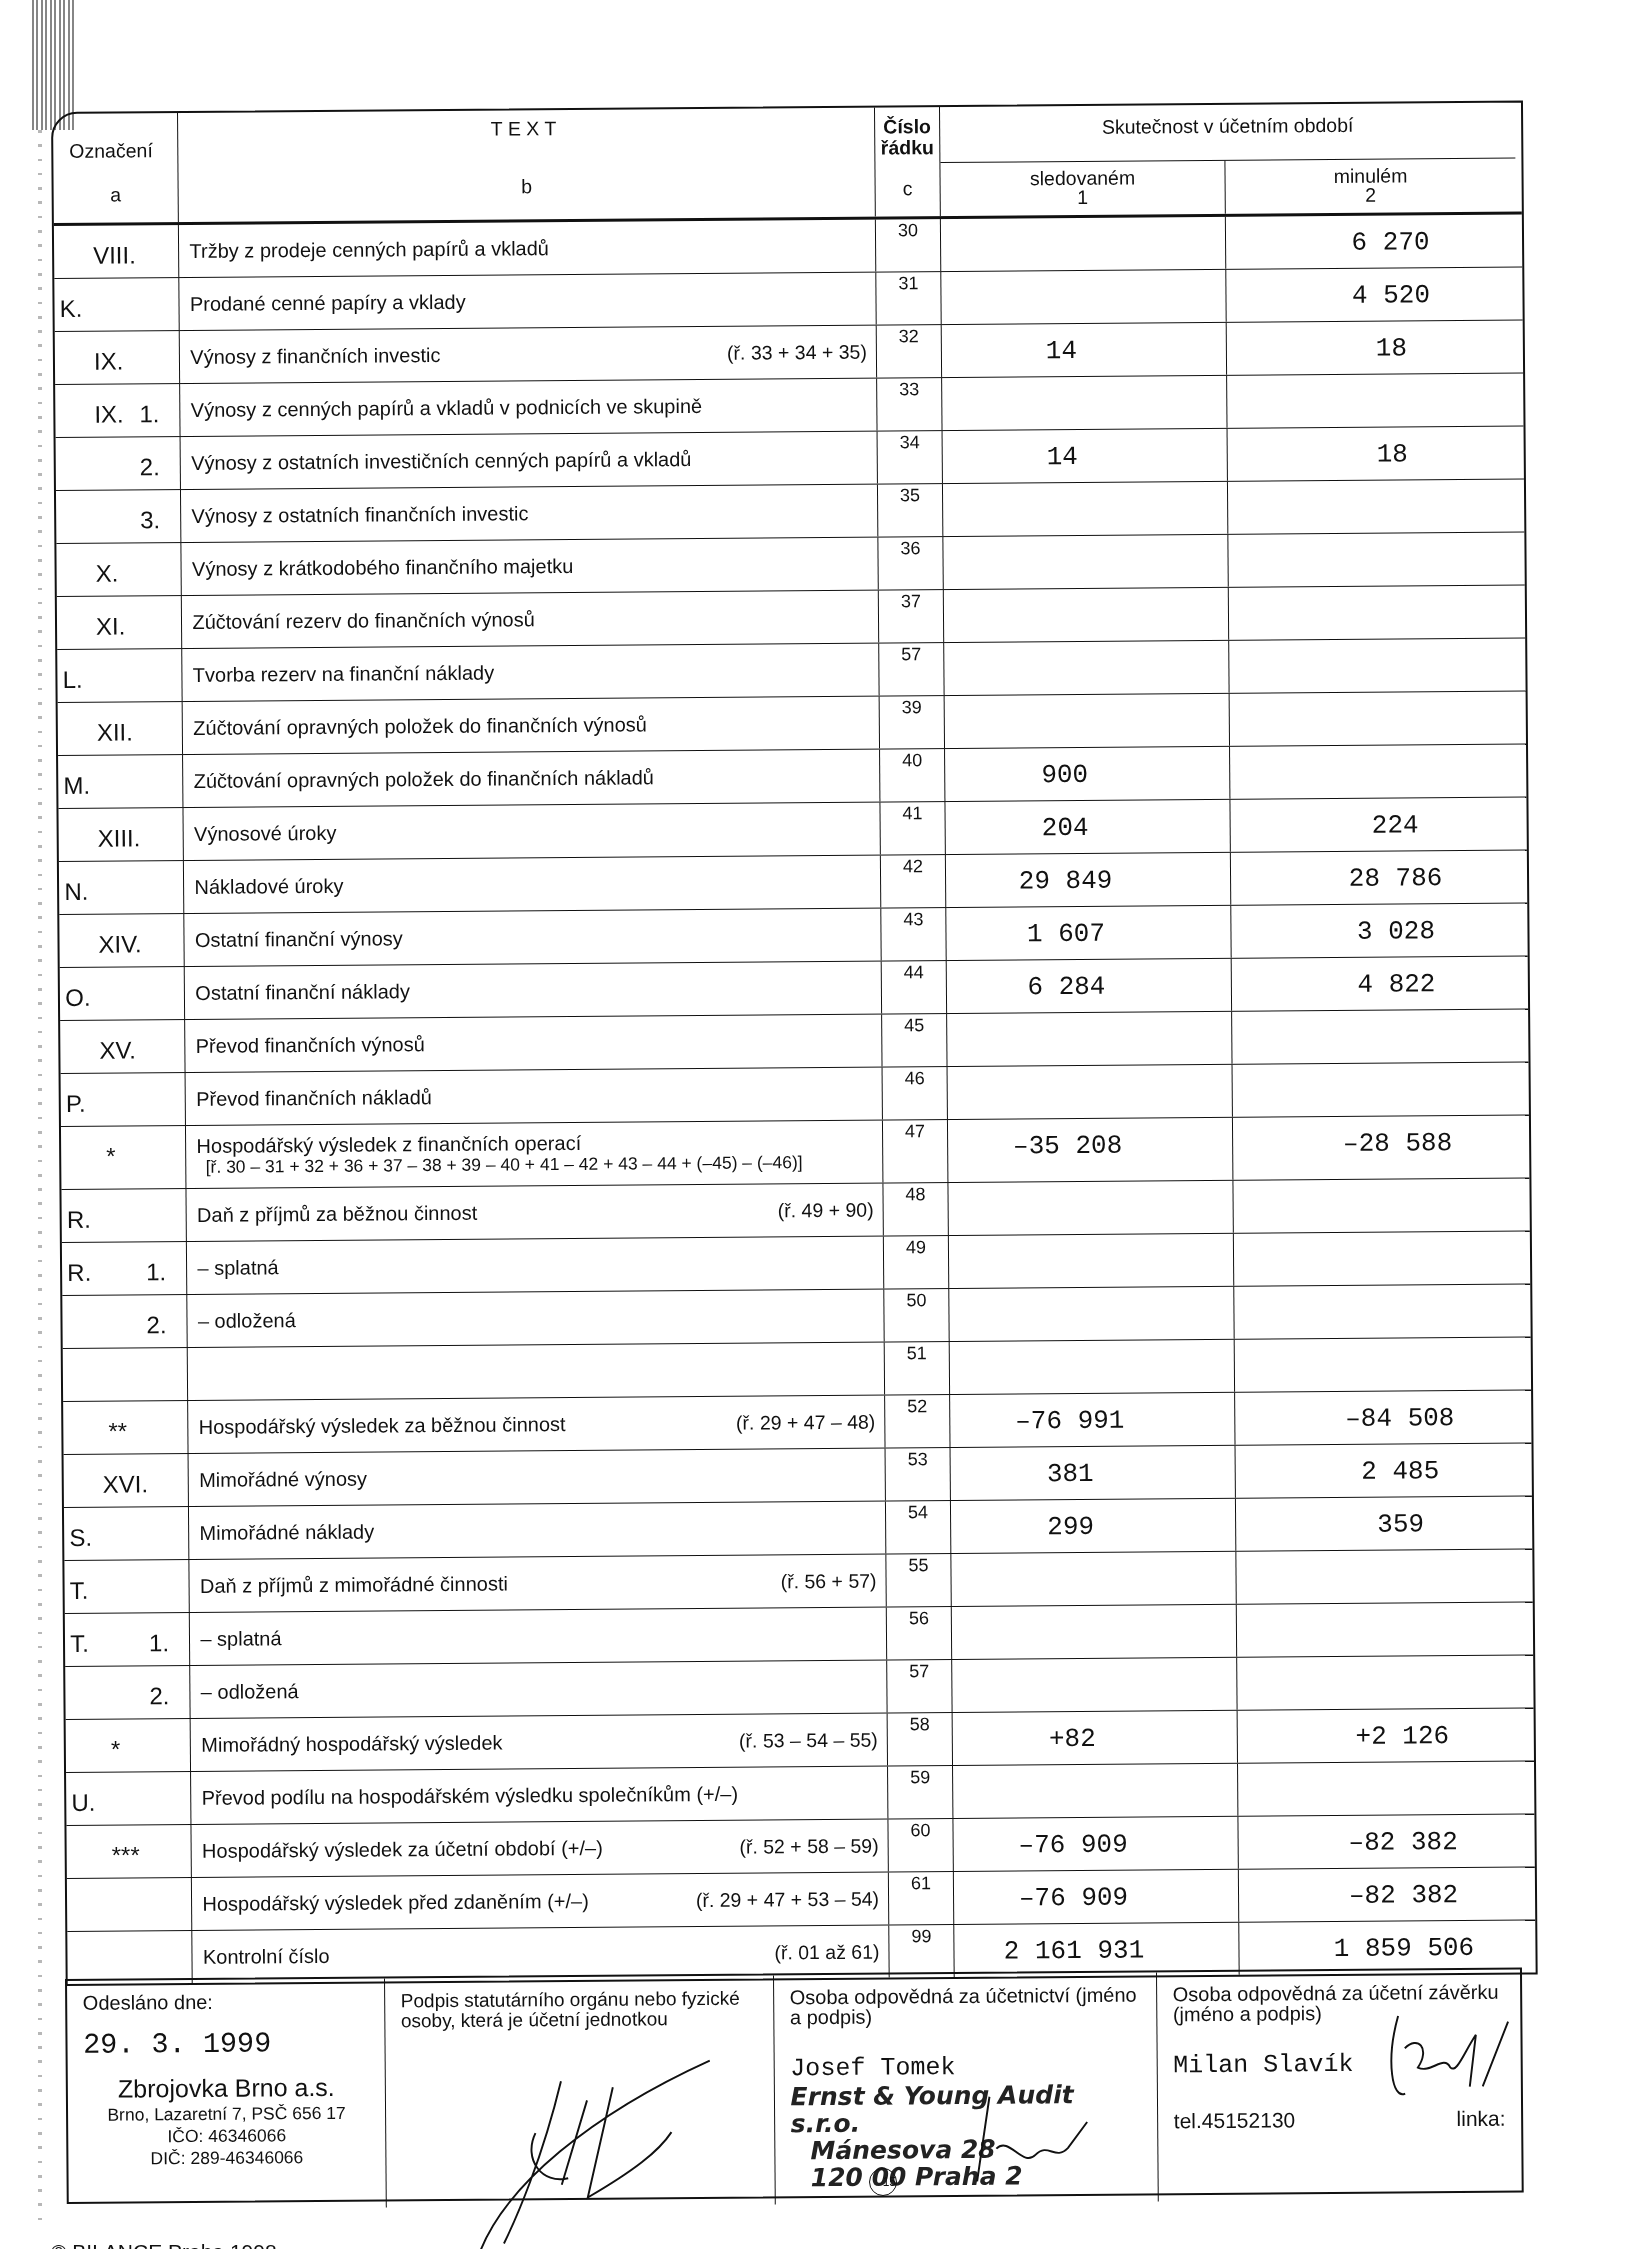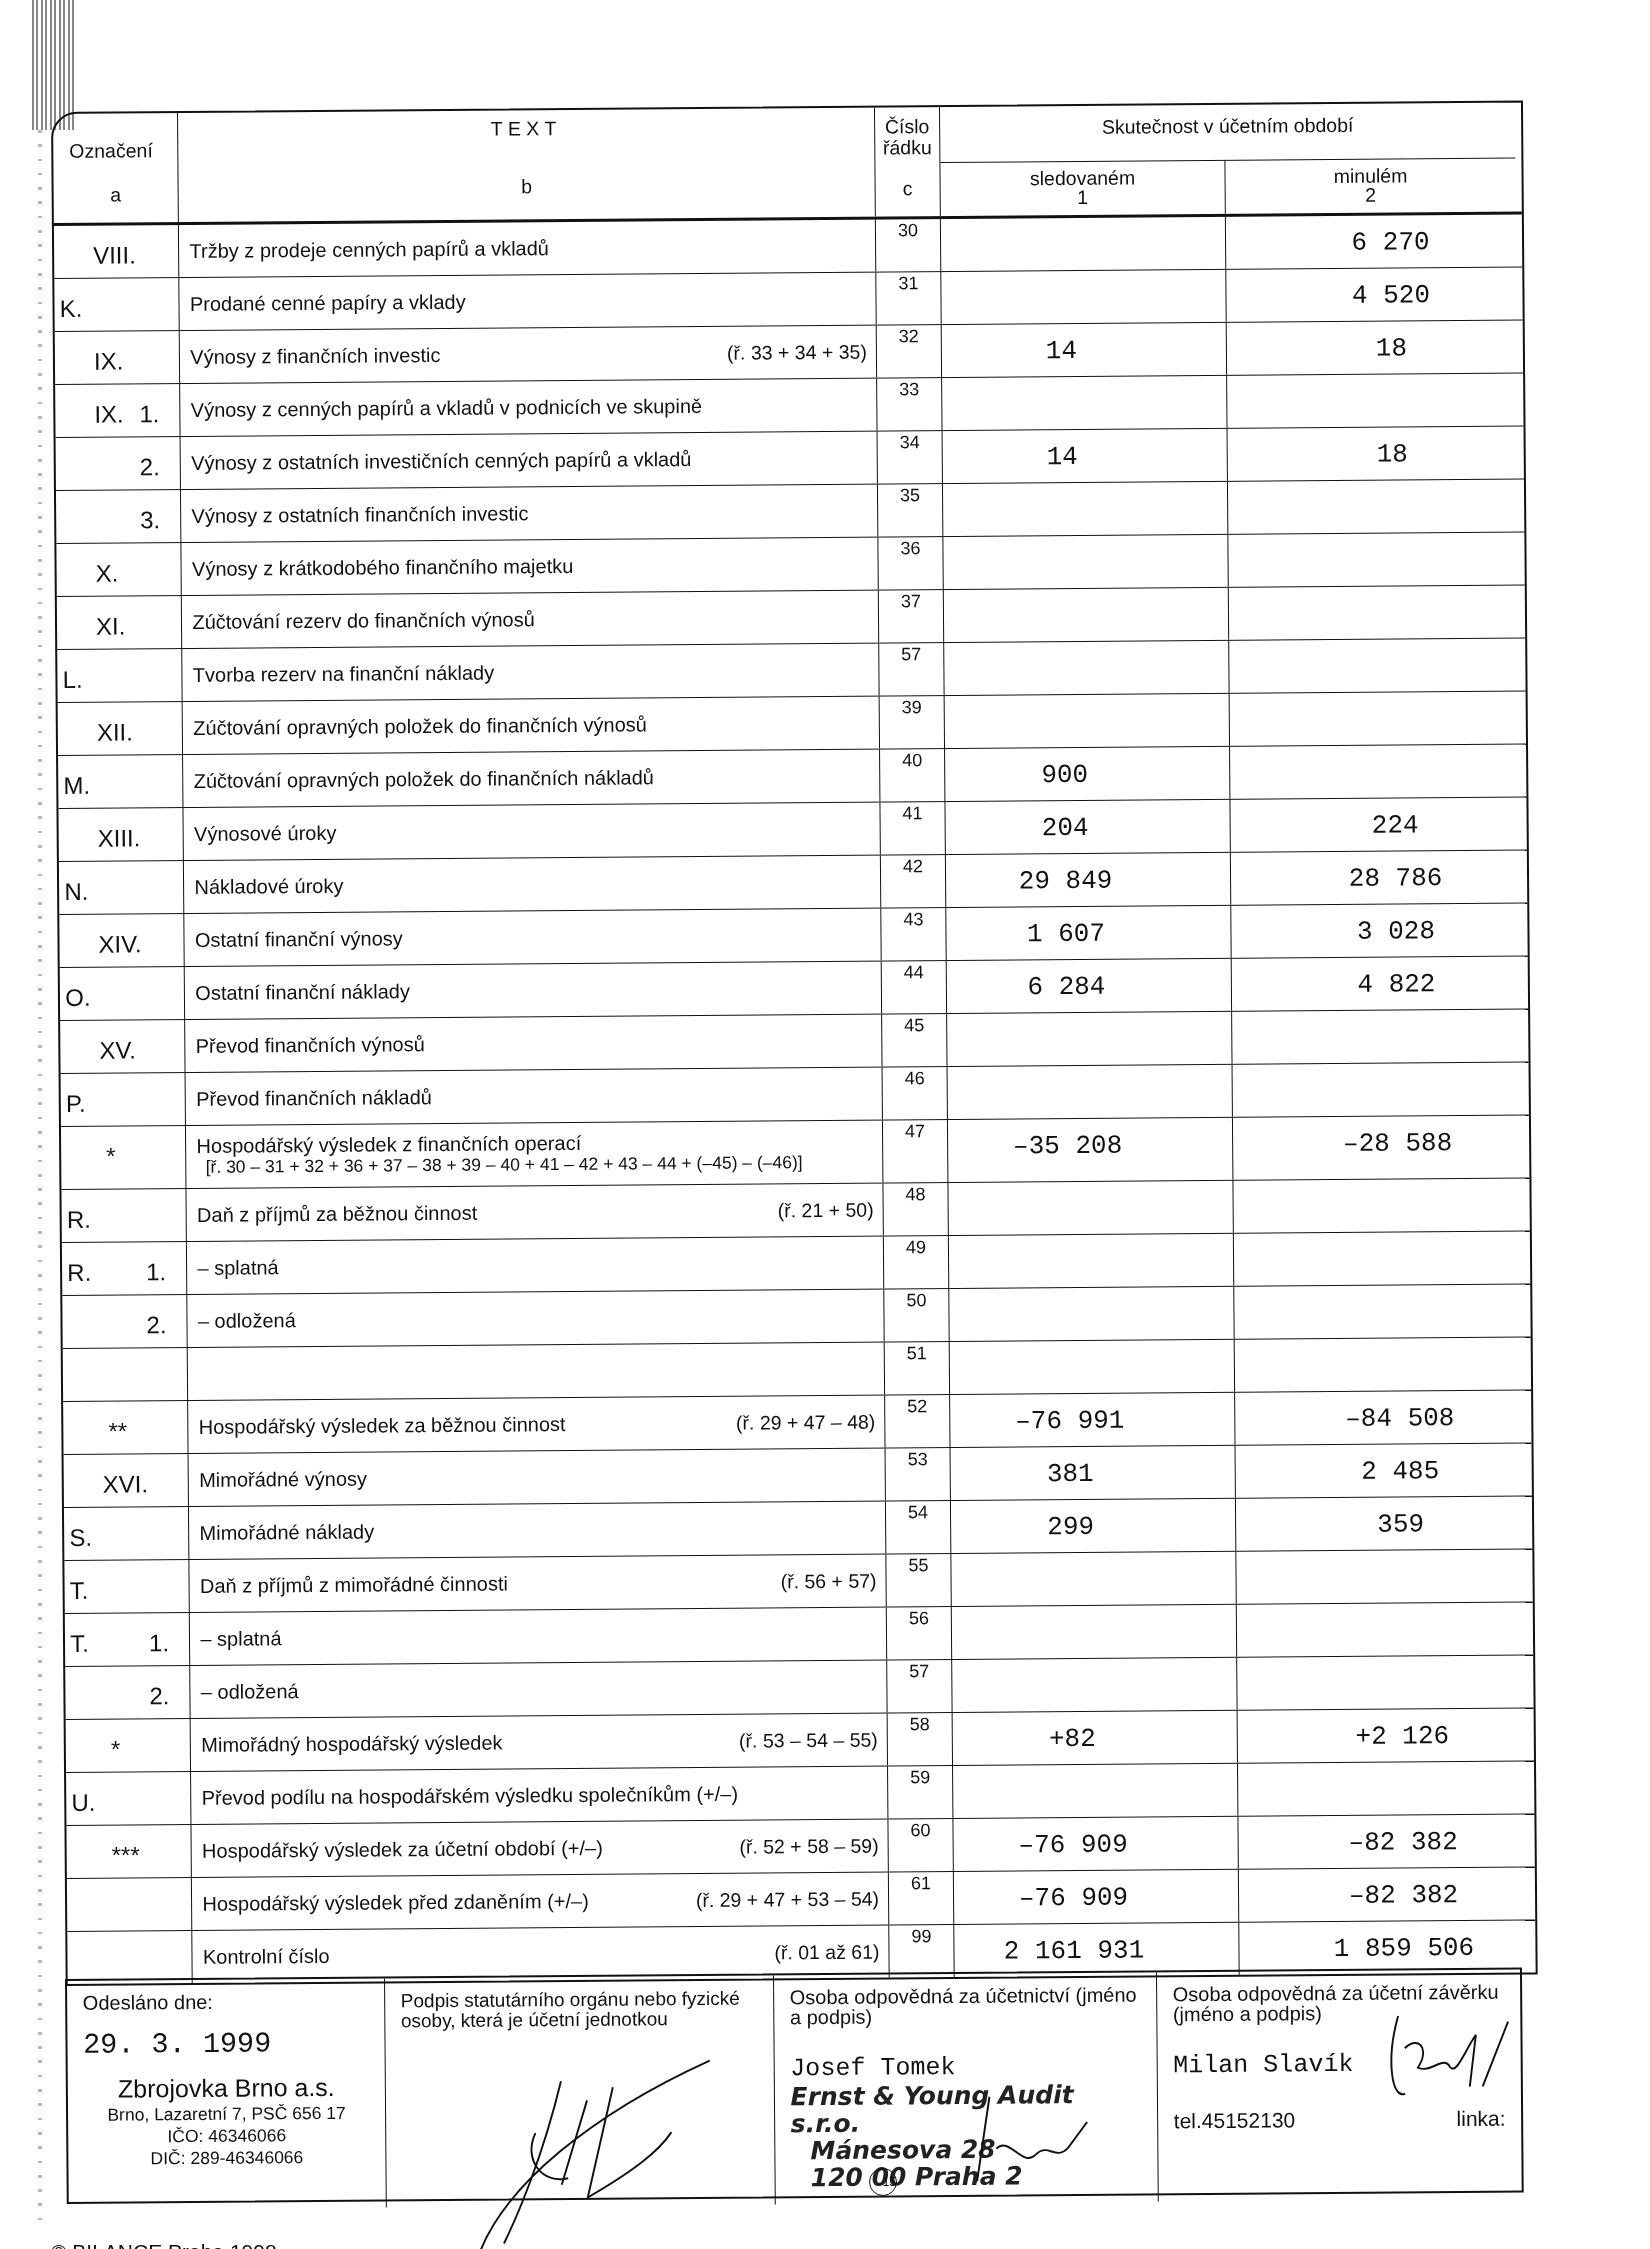--- a/index.html
+++ b/index.html
@@ -20,21 +20,21 @@
   }
   .table {
     position:absolute; left:51px; top:112px; width:1468px;
     border:2.6px solid #111; border-radius:26px 0 0 0;
     transform: rotate(-0.45deg); transform-origin: 0 0;
   }
   .hdr { display:grid; grid-template-columns: 125px 697px 65px 285px 290px; height:109px; border-bottom:3.9px solid #111; }
   .hdr > div { border-right:1.9px solid #111; position:relative; }
   .hdr > div:last-child { border-right:none; }
   .hdr .lbl { position:absolute; left:0; right:0; text-align:center; font-size:19.5px; }
-  .hdr .cislo { font-size:19.5px; line-height:21px; text-align:center; padding-top:9px; }
+  .hdr .cislo { font-size:19.5px; line-height:21px; text-align:center; padding-top:9px;font-weight:bold; }
   .skut { grid-column: 4 / span 2; display:grid; grid-template-rows: 56px 53px; border-right:none !important; }
   .skut .top { border-bottom:1.9px solid #111; text-align:center; font-size:19.5px; padding-top:10.4px; }
   .skut .bot { display:grid; grid-template-columns: 285px 290px; }
   .skut .bot > div { text-align:center; font-size:19.5px; line-height:19.5px; padding-top:6.5px; }
   .skut .bot > div:first-child { border-right:1.9px solid #111; }
   .row { display:grid; grid-template-columns: 125px 697px 65px 285px 290px; height:52px; border-bottom:1.9px solid #111; }
   .row:last-child { border-bottom:none; }
   .row > div { border-right:1.9px solid #111; position:relative; }
   .row > div:last-child { border-right:none; }
   .cell-a { font-size:24px;text-align:right; }
@@ -338,21 +338,21 @@
       <div class="val val1">–35 208</div>
       <div class="val val2">–28 588</div>
     </div>
         <div class="row">
       <div class="cell-a">
         <span class="mark" style="left: 5.2px;">R.</span>
         <span class="sub"></span>
       </div>
       <div class="cell-b">
         <span class="txt">Daň z příjmů za běžnou činnost</span>
-        <span class="formula">(ř. 21 + 50)</span>
+        <span class="formula">(ř. 49 + 90)</span>
       </div>
       <div class="cell-c">48</div>
       <div class="val val1"></div>
       <div class="val val2"></div>
     </div>
         <div class="row">
       <div class="cell-a">
         <span class="mark" style="left: 5.2px;">R.</span>
         <span class="sub">1.</span>
       </div>

